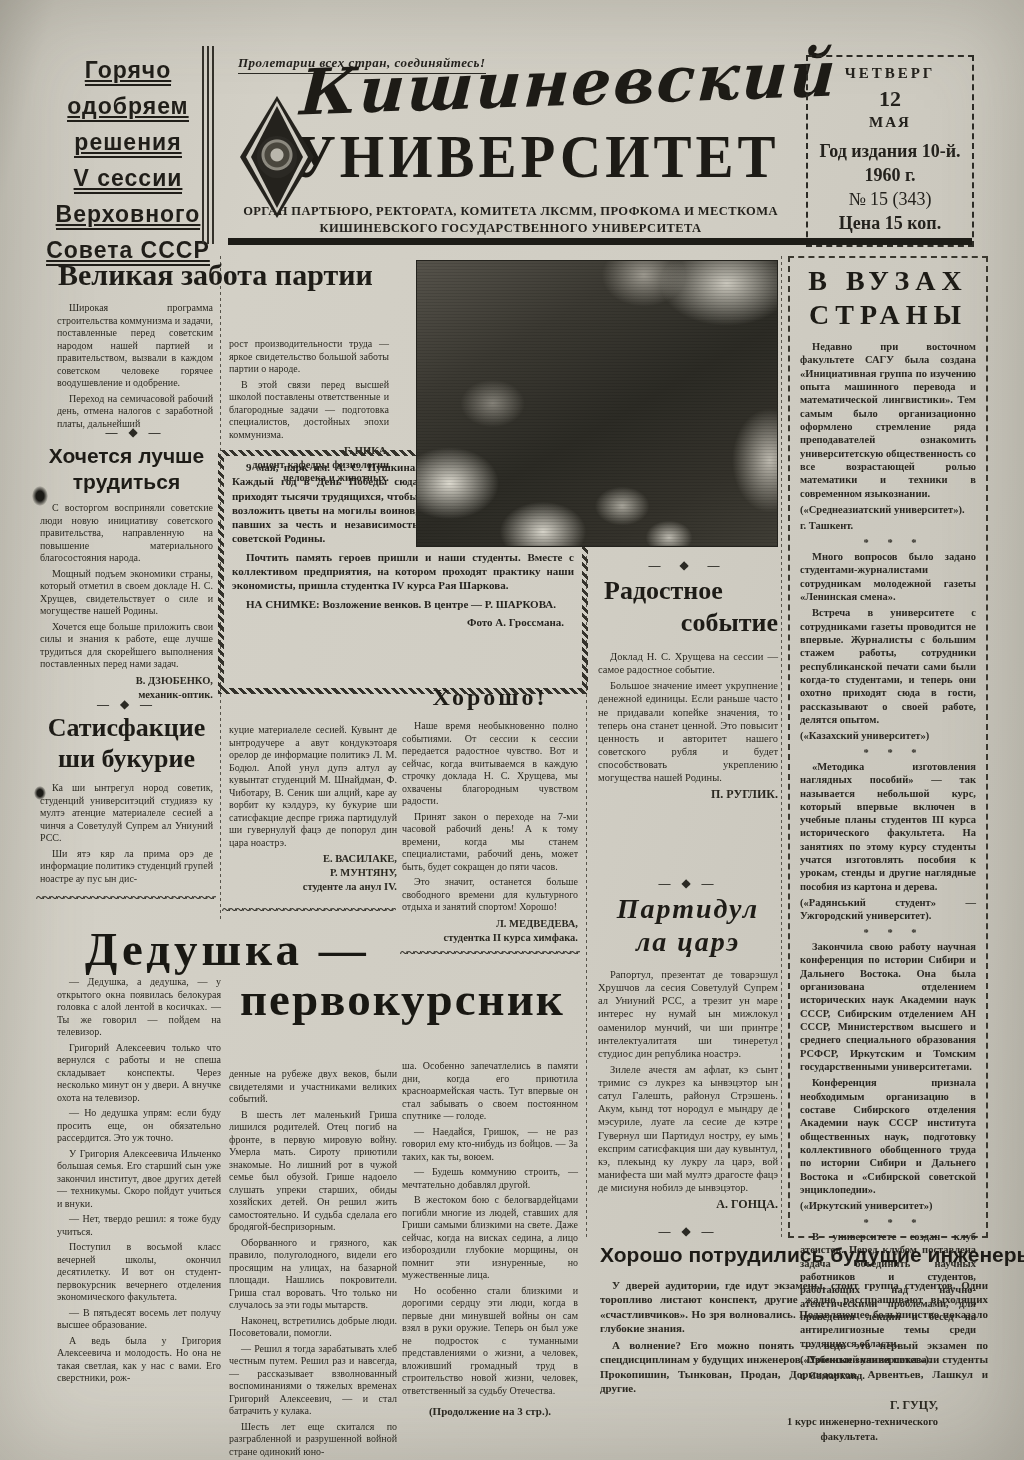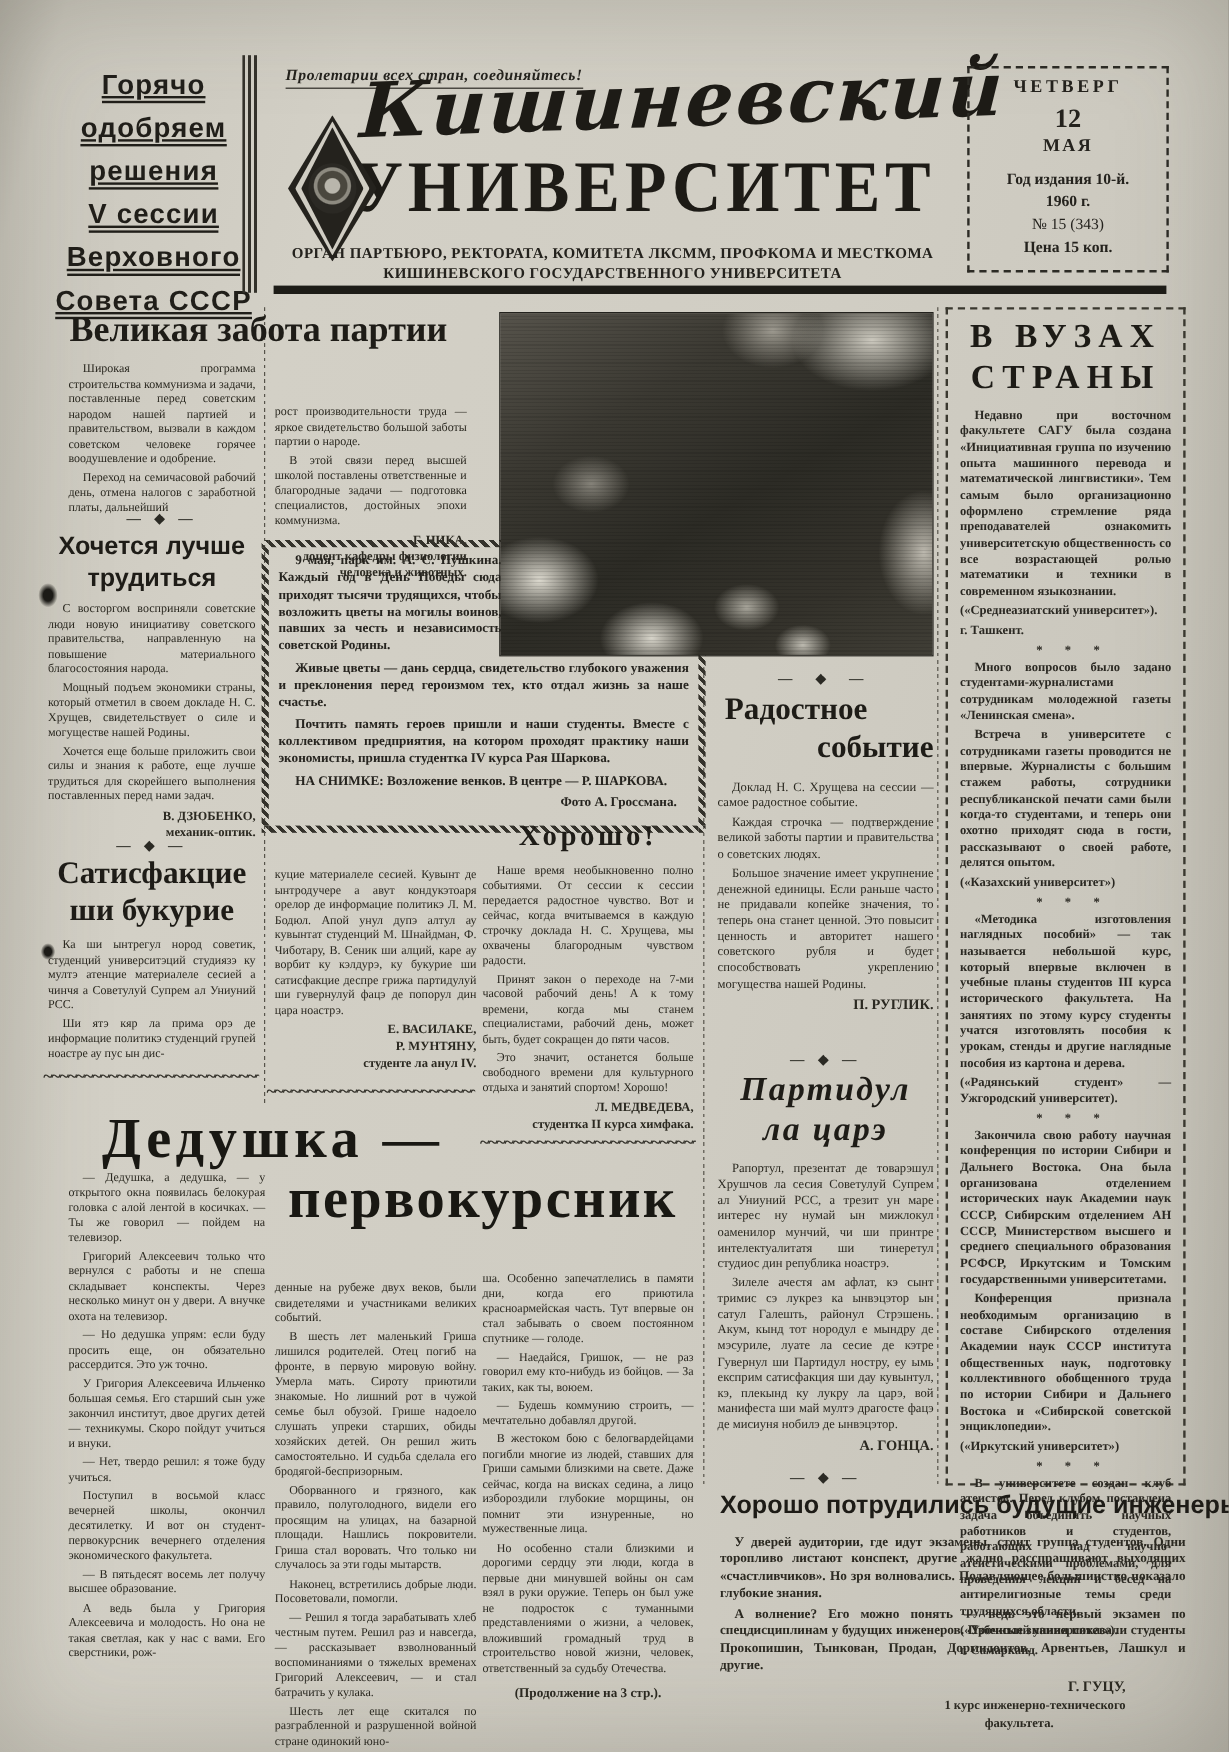--- a/index.html
+++ b/index.html
@@ -15,21 +15,21 @@
   .vstripes{background:repeating-linear-gradient(90deg,#33312a 0 2px,rgba(0,0,0,0) 2px 5px);}
   .motto{font-style:italic;font-weight:bold;font-size:13px;letter-spacing:.5px;border-bottom:1px solid #2b2a24;padding-bottom:2px;color:#24221d;}
   .title-script{font-family:"DejaVu Serif",serif;font-style:italic;font-weight:bold;font-size:63px;
     letter-spacing:2px;color:#1d1b16;transform:rotate(-2deg) skewX(-5deg);white-space:nowrap;}
   .title-caps{font-weight:bold;font-size:57px;letter-spacing:4px;color:#1d1b16;transform:scaleY(1.06);white-space:nowrap;}
   .organ{width:545px;text-align:center;font-weight:bold;font-size:12.5px;line-height:17px;letter-spacing:.4px;color:#24221d;}
   .issue-box{border:2px dashed #2c2b25;text-align:center;color:#24221d;padding:8px 6px;}
   .issue-box .b1{font-weight:bold;font-size:15px;letter-spacing:3px;}
   .issue-box .b2{font-weight:bold;font-size:22px;margin:4px 0 2px;}
   .issue-box .b3{font-weight:bold;font-size:15px;letter-spacing:2px;margin-bottom:10px;}
-  .issue-box .b4{font-weight:bold;font-size:13px;margin:3px 0;}
+  .issue-box .b4{font-weight:bold;font-size:18px;margin:3px 0;}
   .thick-rule{background:#1d1c17;}
   
   .col{position:absolute;text-align:justify;font-size:10px;line-height:1.25;color:#2b2921;}
   .col p{margin:0 0 3px;text-indent:12px;font-family:Liberation Serif, serif;}
   .col p.noind{text-indent:0;margin-top:36px;}
   .byline{text-align:right;font-weight:bold;font-size:10.5px;margin:2px 0 0;}
   .h-serif{font-weight:bold;color:#1e1c17;}
   .orn{position:absolute;text-align:center;font-weight:bold;letter-spacing:4px;color:#2b2a24;font-size:12px;}
   .wave{position:absolute;overflow:hidden;white-space:nowrap;font-weight:bold;font-size:15px;line-height:10px;letter-spacing:-1px;color:#33312a;}
   .vsep{position:absolute;width:1px;background:#56534a;}
@@ -122,21 +122,20 @@
     <p>В этой связи перед высшей школой поставлены ответственные и благородные задачи — подготовка специалистов, достойных эпохи коммунизма.</p>
     <p class="byline">Г. НИКА,</p>
     <p class="byline" style="margin-top:-2px;">доцент кафедры физиологии человека и животных.</p>
   </div>
 
   <div class="photo" style="left:416px;top:260px;width:360px;height:285px;"></div>
 
   <div class="framebox" style="left:218px;top:450px;width:358px;height:232px;">
     <div class="inner">
       <p style="width:186px;">9 мая, парк им. А. С. Пушкина. Каждый год в День Победы сюда приходят тысячи трудящихся, чтобы возложить цветы на могилы воинов, павших за честь и независимость советской Родины.</p>
-      <p>Живые цветы — дань сердца, свидетельство глубокого уважения и преклонения перед героизмом тех, кто отдал жизнь за наше счастье.</p>
       <p>Почтить память героев пришли и наши студенты. Вместе с коллективом предприятия, на котором проходят практику наши экономисты, пришла студентка IV курса Рая Шаркова.</p>
       <p>НА СНИМКЕ: Возложение венков. В центре — Р. ШАРКОВА.</p>
       <p style="text-align:right;text-indent:0;margin-right:10px;">Фото А. Гроссмана.</p>
     </div>
   </div>
 
   <div class="abs" style="left:38px;top:443px;width:177px;text-align:center;font-family:'Liberation Sans','DejaVu Sans',sans-serif;font-weight:bold;font-size:21px;line-height:26px;color:#1e1c17;">
     <div>Хочется лучше</div>
     <div>трудиться</div>
   </div>
@@ -178,21 +177,20 @@
     <p class="byline">Л. МЕДВЕДЕВА,</p>
     <p class="byline" style="margin-top:-2px;">студентка II курса химфака.</p>
   </div>
   <div class="wave" style="left:400px;top:948px;width:180px;">~~~~~~~~~~~~~~~~~~~~~~~~~~~~~~~~~~~~~~~~~~~~~~~~~~~~~~~~~~~~</div>
 
   <div class="orn" style="left:598px;top:558px;width:180px;letter-spacing:8px;">— ◆ —</div>
   <div class="abs h-serif" style="left:604px;top:576px;font-size:26px;">Радостное</div>
   <div class="abs h-serif" style="left:596px;top:608px;width:182px;text-align:right;font-size:26px;">событие</div>
   <div class="col" style="left:598px;top:650px;width:180px;font-size:10.5px;">
     <p>Доклад Н. С. Хрущева на сессии — самое радостное событие.</p>
-    <p>Каждая строчка — подтверждение великой заботы партии и правительства о советских людях.</p>
     <p>Большое значение имеет укрупнение денежной единицы. Если раньше часто не придавали копейке значения, то теперь она станет ценной. Это повысит ценность и авторитет нашего советского рубля и будет способствовать укреплению могущества нашей Родины.</p>
     <p class="byline" style="font-size:12px;">П. РУГЛИК.</p>
   </div>
   <div class="orn" style="left:598px;top:876px;width:180px;">— ◆ —</div>
 
   <div class="abs h-serif" style="left:598px;top:892px;width:180px;text-align:center;font-style:italic;font-size:28px;line-height:33px;letter-spacing:2px;">
     <div>Партидул</div>
     <div>ла царэ</div>
   </div>
   <div class="col" style="left:598px;top:968px;width:180px;font-size:10.5px;">

